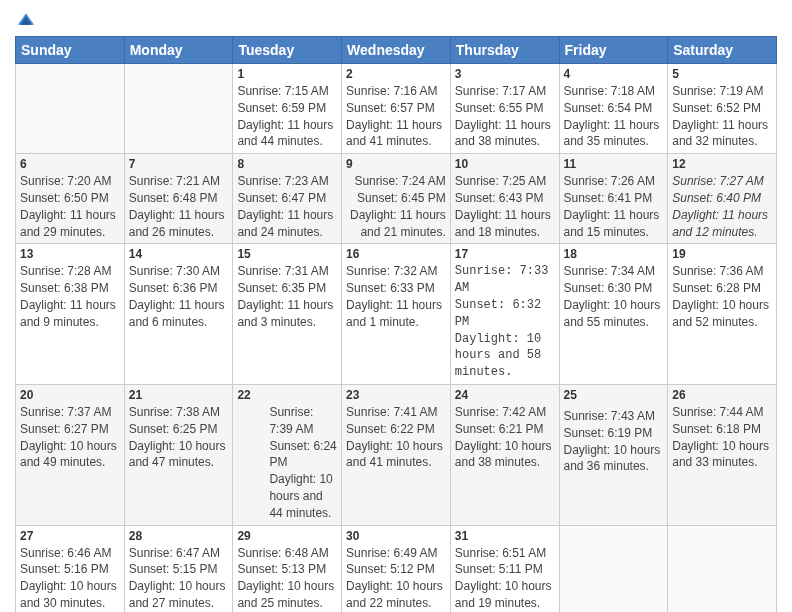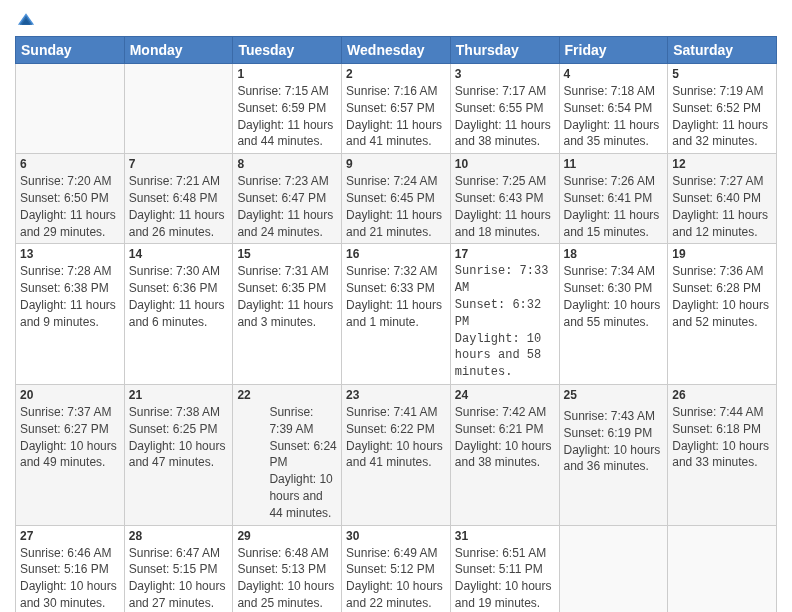--- a/index.html
+++ b/index.html
@@ -171,39 +171,39 @@
 Daylight: 11 hours and 26 minutes.</div>
           </td>
           <td>
             <div class="day-number">8</div>
             <div class="day-info" style="white-space: pre-line;">Sunrise: 7:23 AM
 Sunset: 6:47 PM
 Daylight: 11 hours and 24 minutes.</div>
           </td>
           <td>
             <div class="day-number">9</div>
-            <div class="day-info" style="white-space: pre-line;">Sunrise: 7:24 AM
+            <div class="day-info" style="white-space: pre-line; text-align: right;">Sunrise: 7:24 AM
 Sunset: 6:45 PM
 Daylight: 11 hours and 21 minutes.</div>
           </td>
           <td>
             <div class="day-number">10</div>
             <div class="day-info" style="white-space: pre-line;">Sunrise: 7:25 AM
 Sunset: 6:43 PM
 Daylight: 11 hours and 18 minutes.</div>
           </td>
           <td>
             <div class="day-number">11</div>
             <div class="day-info" style="white-space: pre-line;">Sunrise: 7:26 AM
 Sunset: 6:41 PM
 Daylight: 11 hours and 15 minutes.</div>
           </td>
           <td>
             <div class="day-number">12</div>
-            <div class="day-info" style="white-space: pre-line;">Sunrise: 7:27 AM
+            <div class="day-info" style="white-space: pre-line; font-style: italic;">Sunrise: 7:27 AM
 Sunset: 6:40 PM
 Daylight: 11 hours and 12 minutes.</div>
           </td>
         </tr>
         <tr>
           <td>
             <div class="day-number">13</div>
             <div class="day-info" style="white-space: pre-line;">Sunrise: 7:28 AM
 Sunset: 6:38 PM
 Daylight: 11 hours and 9 minutes.</div>

